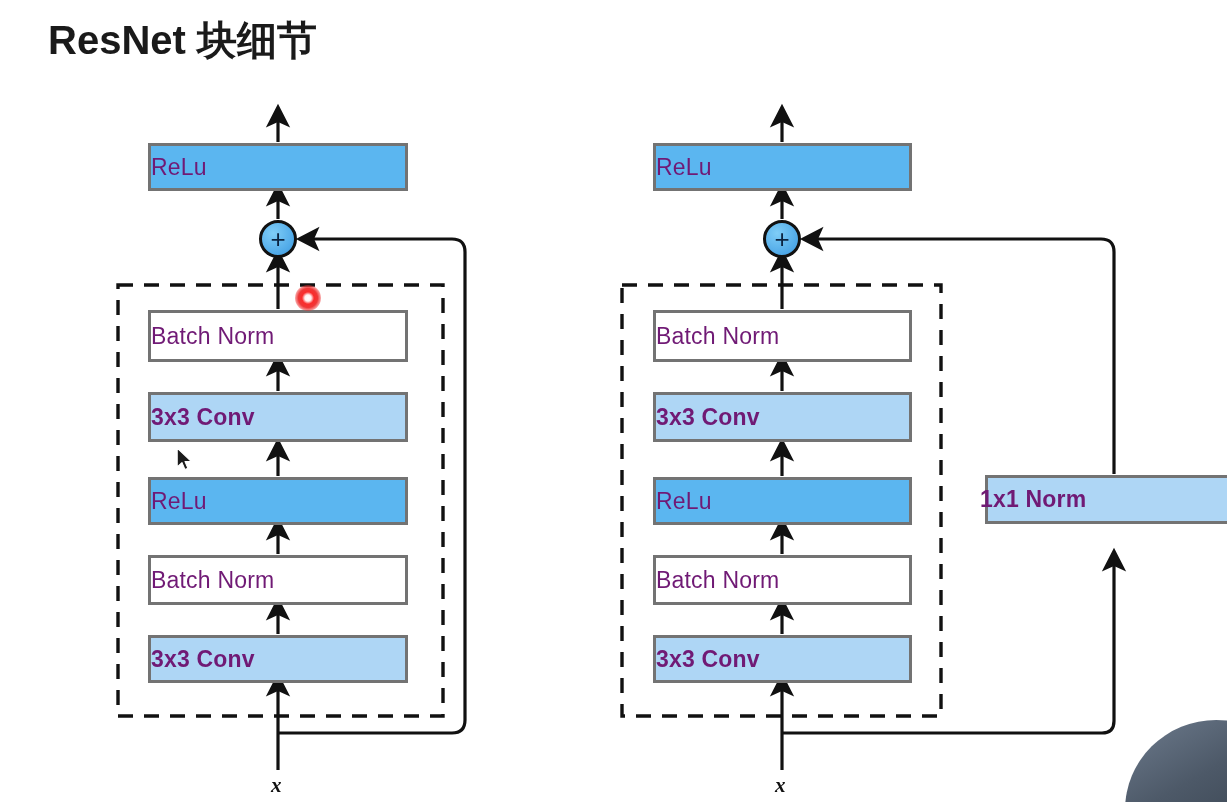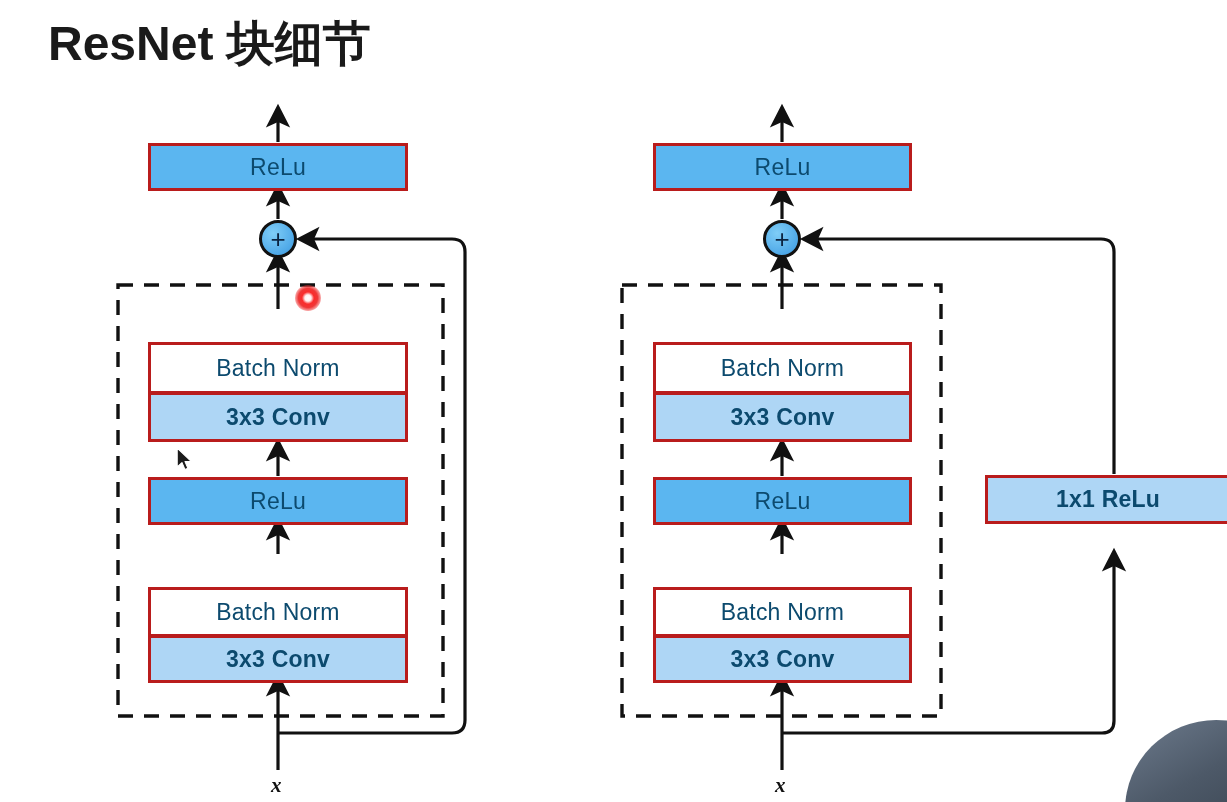--- a/index.html
+++ b/index.html
@@ -14,49 +14,49 @@
     position: relative;
     width: 1227px;
     height: 802px;
     background: #ffffff;
     overflow: hidden;
   }
   #slide-title {
     position: absolute;
     left: 48px;
     top: 18px;
-    font-size: 48px;
+    font-size: 40px;
     font-weight: bold;
     color: #1a1a1a;
     letter-spacing: 0px;
     line-height: 1.1;
     white-space: nowrap;
   }
   svg.diagram-layer {
     position: absolute;
     left: 0;
     top: 0;
     width: 1227px;
     height: 802px;
   }
   .node-box {
     position: absolute;
     box-sizing: border-box;
-    border: 3px solid #b91c1c;
+    border: 3px solid #737373;
     display: flex;
     align-items: center;
-    justify-content: center;
+    justify-content: flex-start;
     font-size: 23px;
-    color: #0c4a6e;
+    color: #701a75;
     font-family: "Liberation Sans", sans-serif;
     letter-spacing: 0.2px;
   }
   .fill-relu   { background: #5bb6f0; }
   .fill-conv   { background: #aed6f5; font-weight: bold; }
-  .fill-bn     { background: #ffffff; margin-top: 32px; }
+  .fill-bn     { background: #ffffff; }
   .plus-node {
     position: absolute;
     box-sizing: border-box;
     width: 38px;
     height: 38px;
     border-radius: 50%;
     border: 3px solid #111111;
     background: radial-gradient(circle at 35% 32%, #7fcdf7 0%, #4fa9e8 70%, #3f95d8 100%);
     display: flex;
     align-items: center;
@@ -219,21 +219,21 @@
 
   <div class="node-box fill-bn" style="left:653px; top:555px; width:259px; height:50px;">
     <span>Batch Norm</span>
   </div>
 
   <div class="node-box fill-conv" style="left:653px; top:635px; width:259px; height:48px;">
     <span>3x3 Conv</span>
   </div>
 
   <div class="node-box fill-conv" style="left:985px; top:475px; width:262px; height:49px;">
-    <span style="position:relative; left:-8px;">1x1 ReLu</span>
+    <span style="position:relative; left:-8px;">1x1 Norm</span>
   </div>
 
   <div class="x-label" style="left:775px; top:773px;">x</div>
 
   <div id="presenter-overlay">
     <div id="presenter-shoulder"></div>
   </div>
 
   <div id="click-marker" style="left:295px; top:285px;"></div>
 

